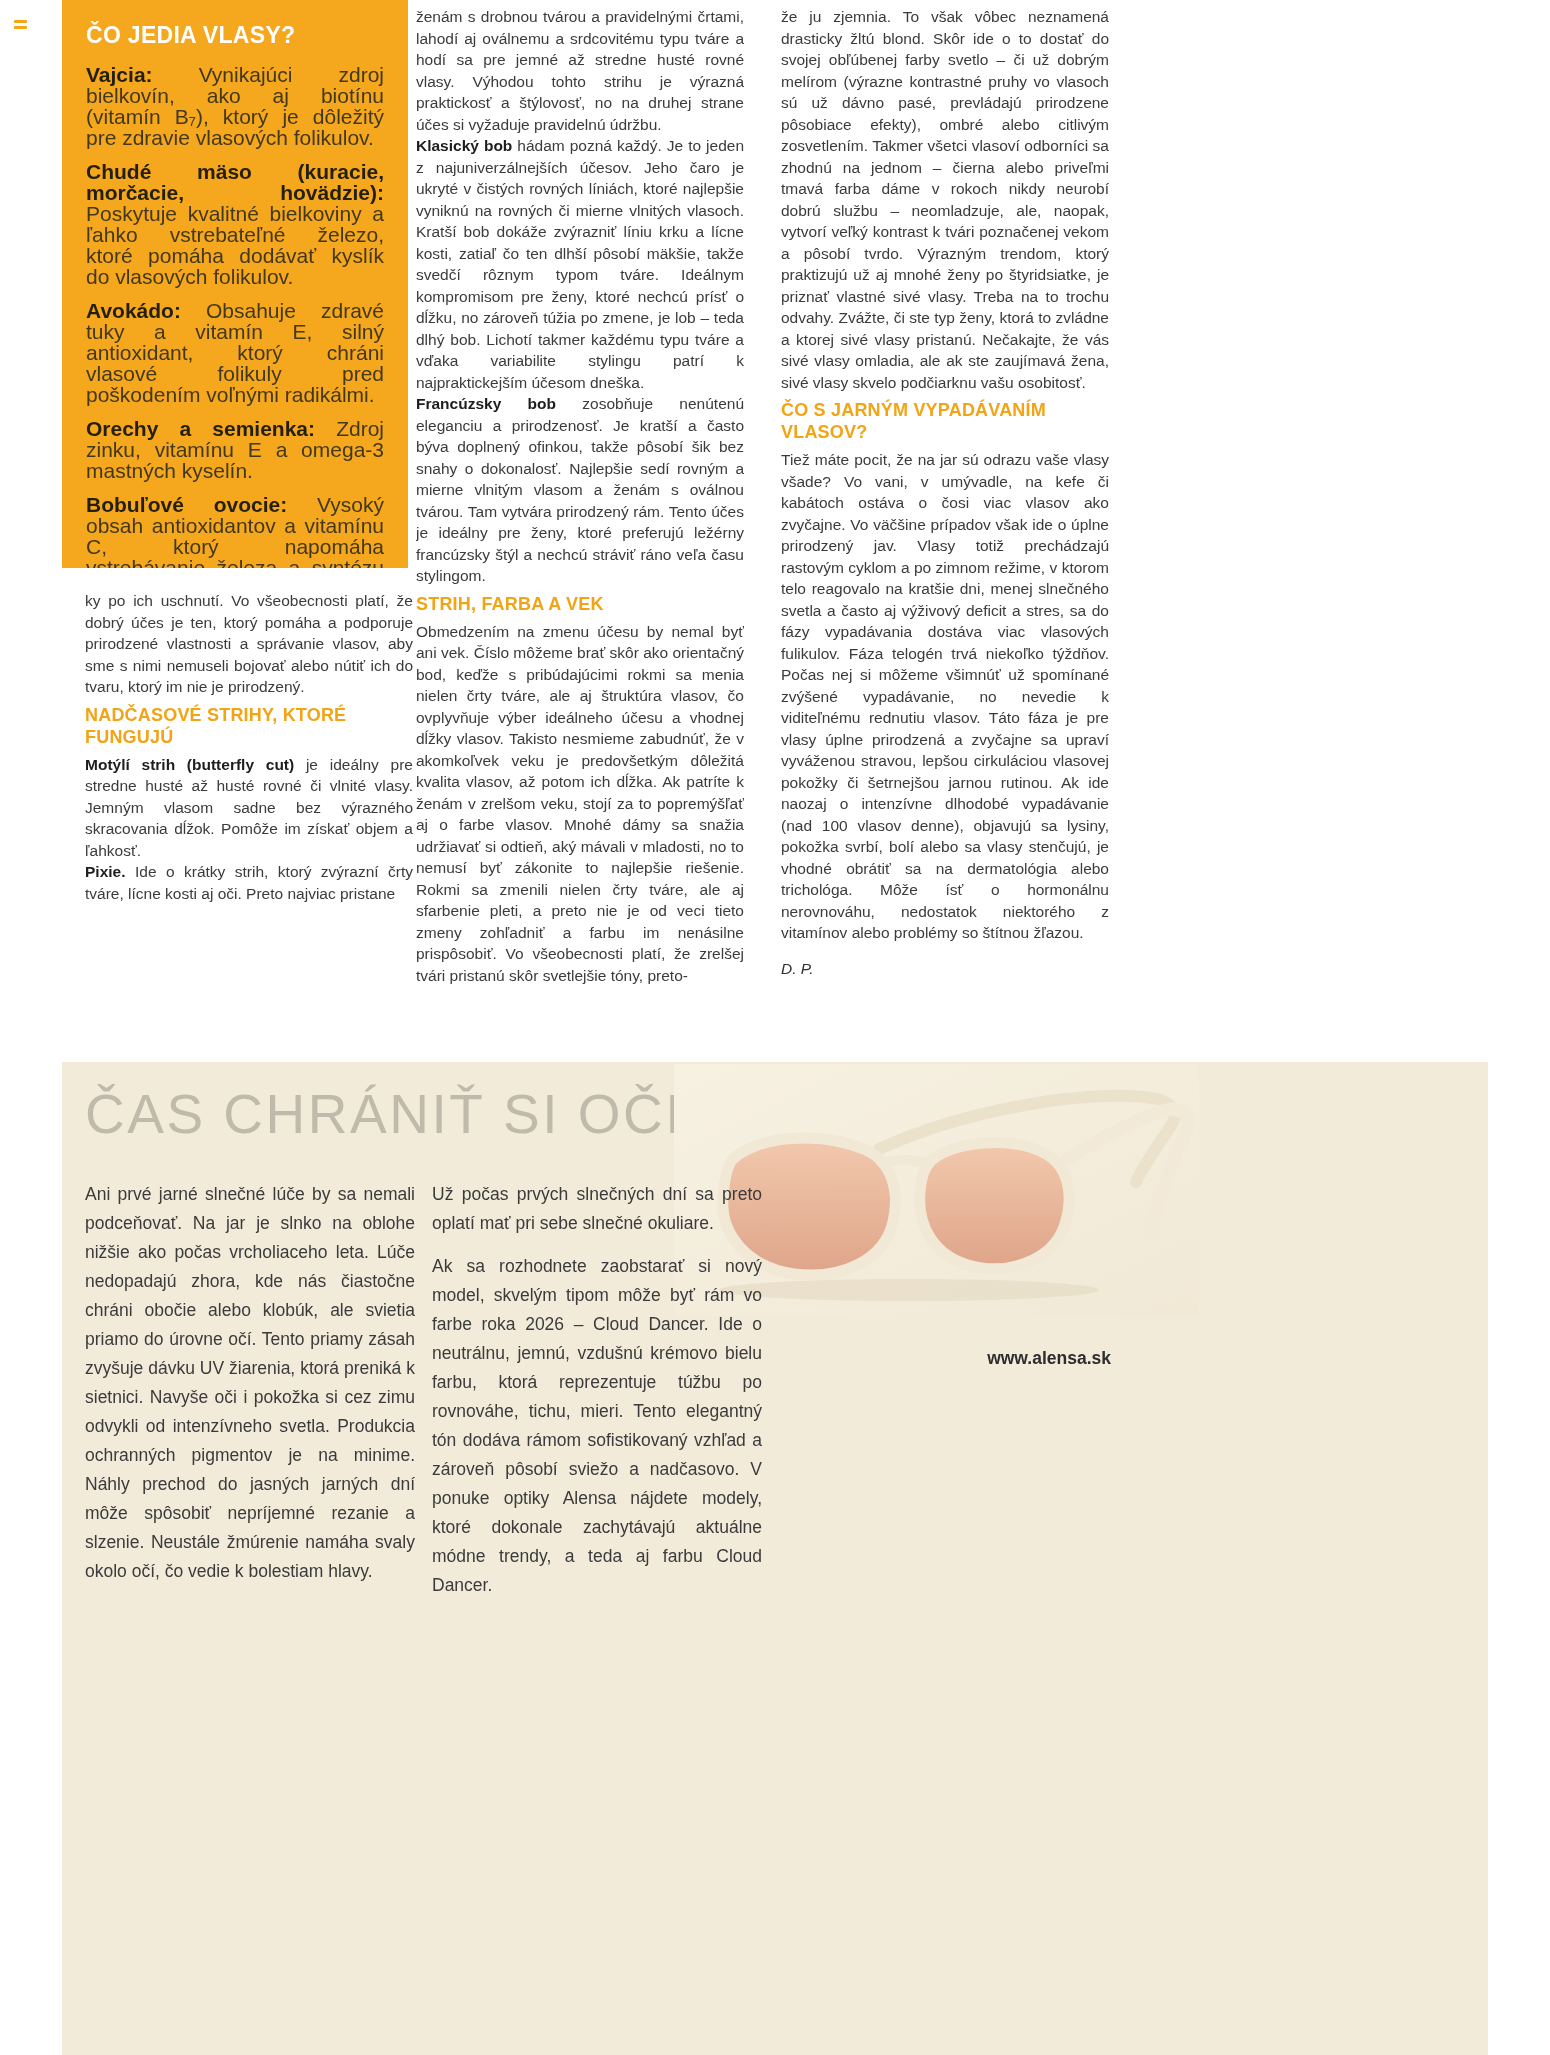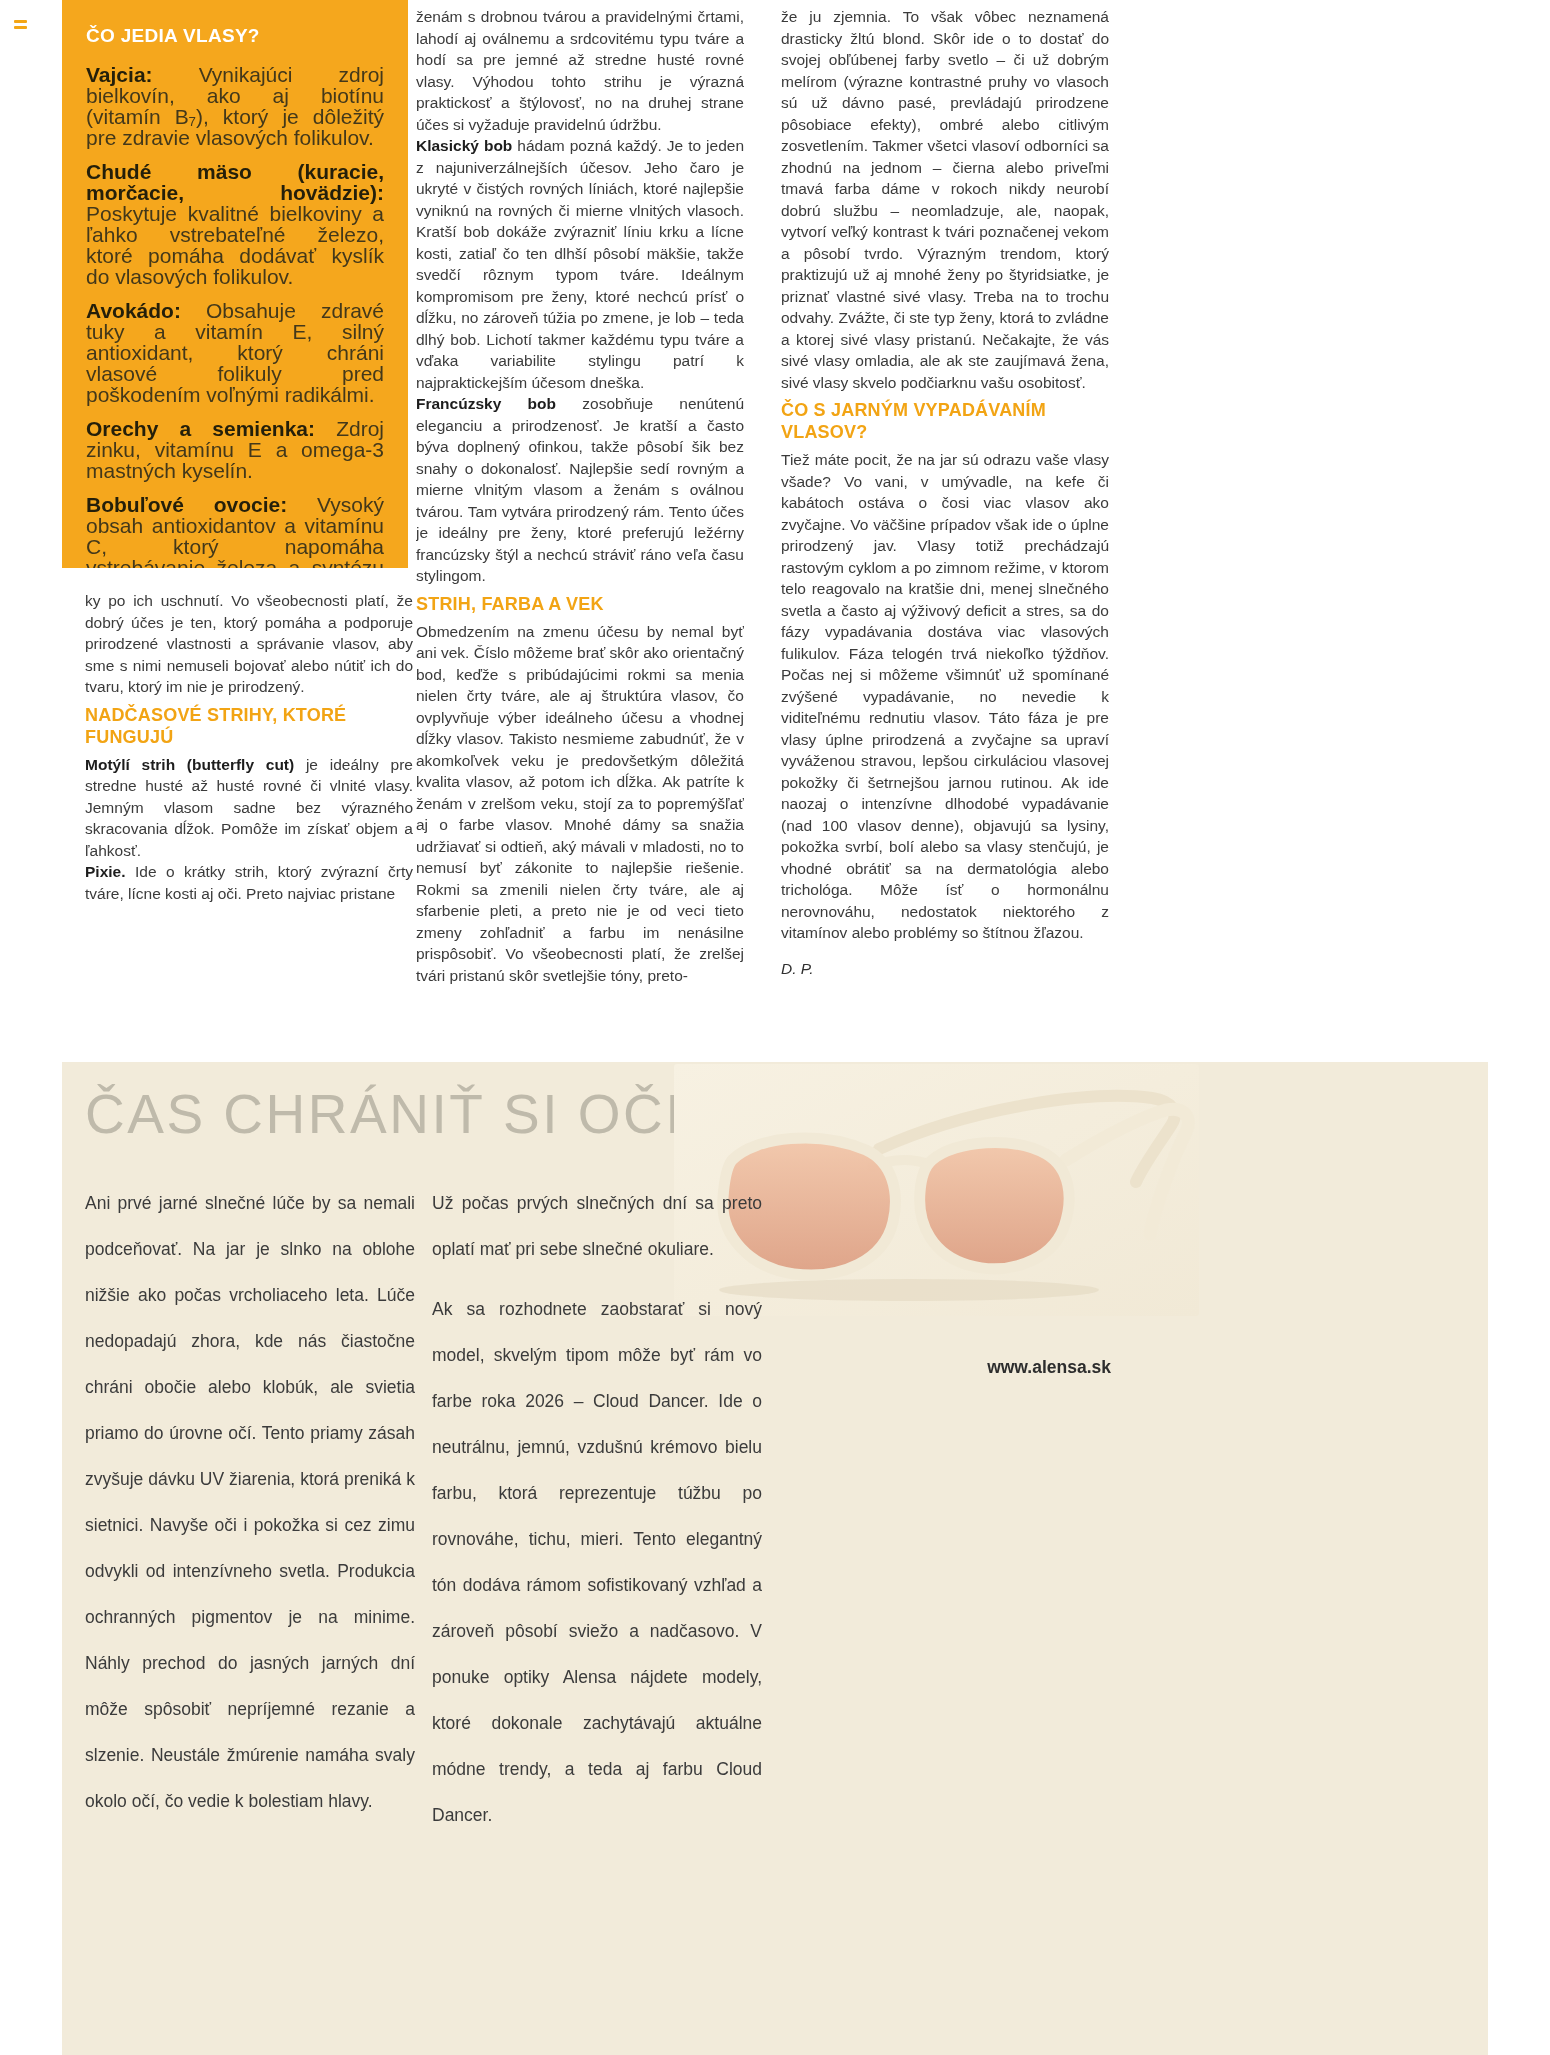--- a/index.html
+++ b/index.html
@@ -7,21 +7,21 @@
   body { font-family:"Liberation Sans","DejaVu Sans",sans-serif; color:#3b3b3b; }
   .page { position:relative; width:1550px; height:2055px; background:#ffffff; overflow:hidden; }
 
   
   .corner-icon { position:absolute; left:14px; top:20px; width:13px; }
   .corner-icon span { display:block; height:3px; background:#f3a616; margin-bottom:3px; border-radius:1px; }
 
   
   .orange-box { position:absolute; left:62px; top:0; width:346px; height:568px;
                 background:#f5a71d; padding:22px 24px 0 24px; overflow:hidden; }
-  .orange-box h2 { font-size:19px; line-height:27px; font-weight:700; color:#ffffff;
+  .orange-box h2 { font-size:23px; line-height:27px; font-weight:700; color:#ffffff;
                    letter-spacing:0.3px; margin:0 0 15px 0; }
   .box-item { font-size:21px; line-height:21px; color:#43381a; text-align:justify; margin:0 0 13px 0; }
   .box-item strong { color:#241f0a; }
 
   
   .col { position:absolute; width:328px; font-size:15.5px; line-height:21.5px;
          text-align:justify; color:#3b3b3b; }
   .col p { margin:0; }
   .col p strong { color:#1d1d1d; }
   .col-left  { left:85px;  top:590px; height:468px; overflow:hidden; }
@@ -31,21 +31,21 @@
              letter-spacing:0.2px; margin:6px 0 6px 0; text-align:left; }
   .signature { text-align:left; font-style:italic; margin-top:14px !important; color:#2f2f2f; }
 
   
   .bottom { position:absolute; left:62px; top:1062px; width:1426px; height:993px; background:#f2ebda; }
   .big-title { position:absolute; left:23px; top:22px; font-size:55px; line-height:60px;
                font-weight:400; letter-spacing:2.5px; color:#bfbaab; white-space:nowrap; }
   .photo { position:absolute; left:612px; top:2px; width:525px; height:252px; }
   .photo svg { display:block; width:100%; height:100%; }
 
-  .bcol { position:absolute; width:330px; font-size:17.5px; line-height:46px;
+  .bcol { position:absolute; width:330px; font-size:17.5px; line-height:29px;
           text-align:justify; color:#3b3b3b; }
   .bcol p { margin:0; }
   .bcol .mb { margin-bottom:14px; }
   .bcol1 { left:23px;  top:118px; height:860px; overflow:hidden; }
   .bcol2 { left:370px; top:118px; height:860px; overflow:hidden; }
   .bcol3 { left:719px; top:262px; }
   .website { text-align:right; font-weight:700; color:#2d2d2d; margin-top:20px !important; cursor:pointer; }
 </style>
 </head>
 <body>

